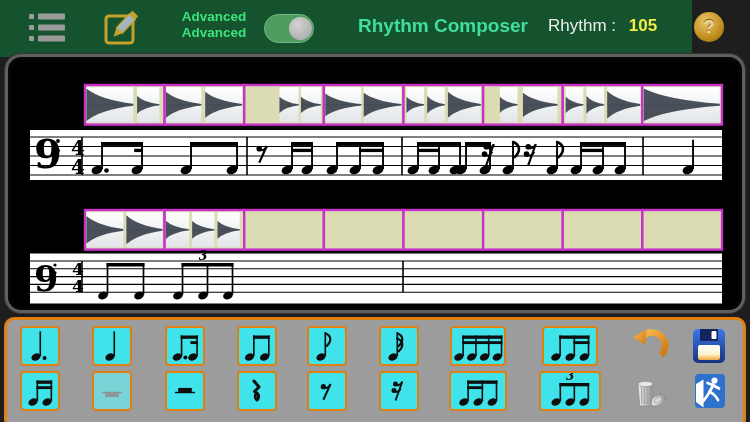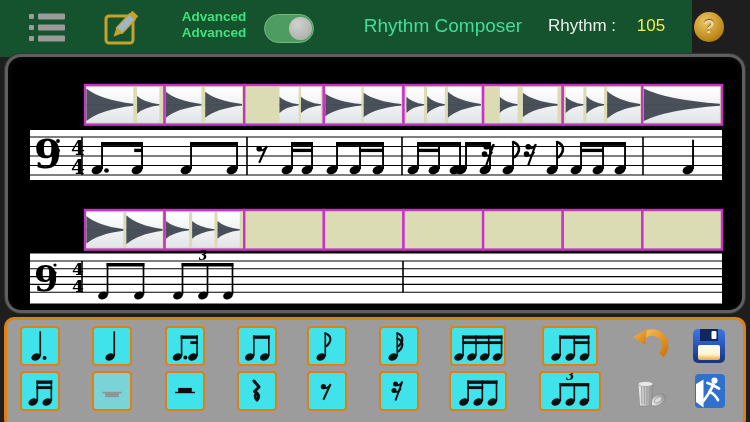--- a/index.html
+++ b/index.html
@@ -9,23 +9,23 @@
   .topbar{position:absolute;left:0;top:0;width:692px;height:57px;background:#14532d}
   .menu-btn{position:absolute;left:28px;top:12px;width:38px;height:32px;cursor:pointer}
   .edit-btn{position:absolute;left:101px;top:7px;width:40px;height:42px;cursor:pointer}
   .adv{position:absolute;left:166px;top:9px;width:96px;text-align:center;font-weight:bold;
        font-size:13.5px;line-height:16px;color:#3ce37d}
   .toggle{position:absolute;left:264px;top:14px;width:50px;height:29px;border-radius:15px;
           background:#4e9c60;border:1.5px solid #74b883;box-sizing:border-box;cursor:pointer}
   .knob{position:absolute;right:1.5px;top:1.5px;width:23px;height:23px;border-radius:50%;
         background:radial-gradient(circle at 38% 32%,#d2d3d1,#b3b5b2 65%,#9fa19e)}
   .app-title{position:absolute;left:337px;top:15px;width:212px;text-align:center;
-             font-size:19px;font-weight:normal;color:#41de9b}
+             font-size:19px;font-weight:bold;color:#41de9b}
   .tempo{position:absolute;left:548px;top:16px;width:110px;font-size:17px;color:#ededed;white-space:nowrap}
-  .tempo b{color:#f3ec45;font-weight:normal;margin-left:16px}
+  .tempo b{color:#f3ec45;font-weight:bold;margin-left:8px}
   .help-btn{position:absolute;left:694px;top:12px;width:30px;height:30px;border-radius:50%;
             background:radial-gradient(circle at 40% 32%,#ecc767,#c08c1c 62%,#8f6410);
             text-align:center;line-height:30px;font-weight:bold;font-size:19px;color:#ead9a8;
             text-shadow:0 -1px 1px #7a5200;cursor:pointer}
   
   .screen{position:absolute;left:8px;top:57px;width:734px;height:253px;background:#000;
           border-radius:13px;box-shadow:0 0 0 3px #5f5f5f,0 0 0 4px #343434,inset 0 1px 6px rgba(255,255,255,.07)}
   .screen svg{position:absolute;left:0;top:0;display:block}
   
   .toolbar{position:absolute;left:4px;top:317px;width:742px;height:112px;background:#9c9c9c;

